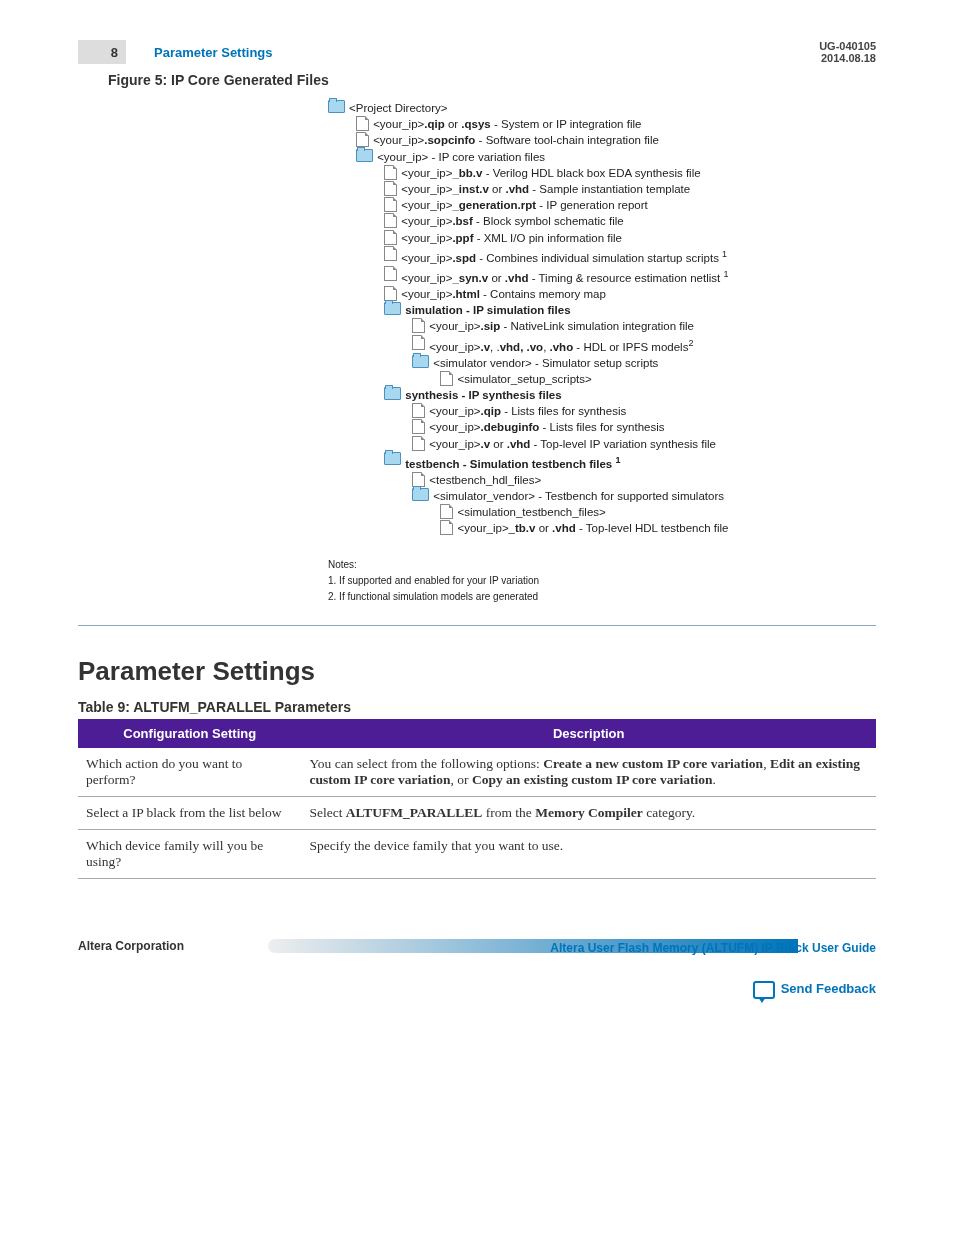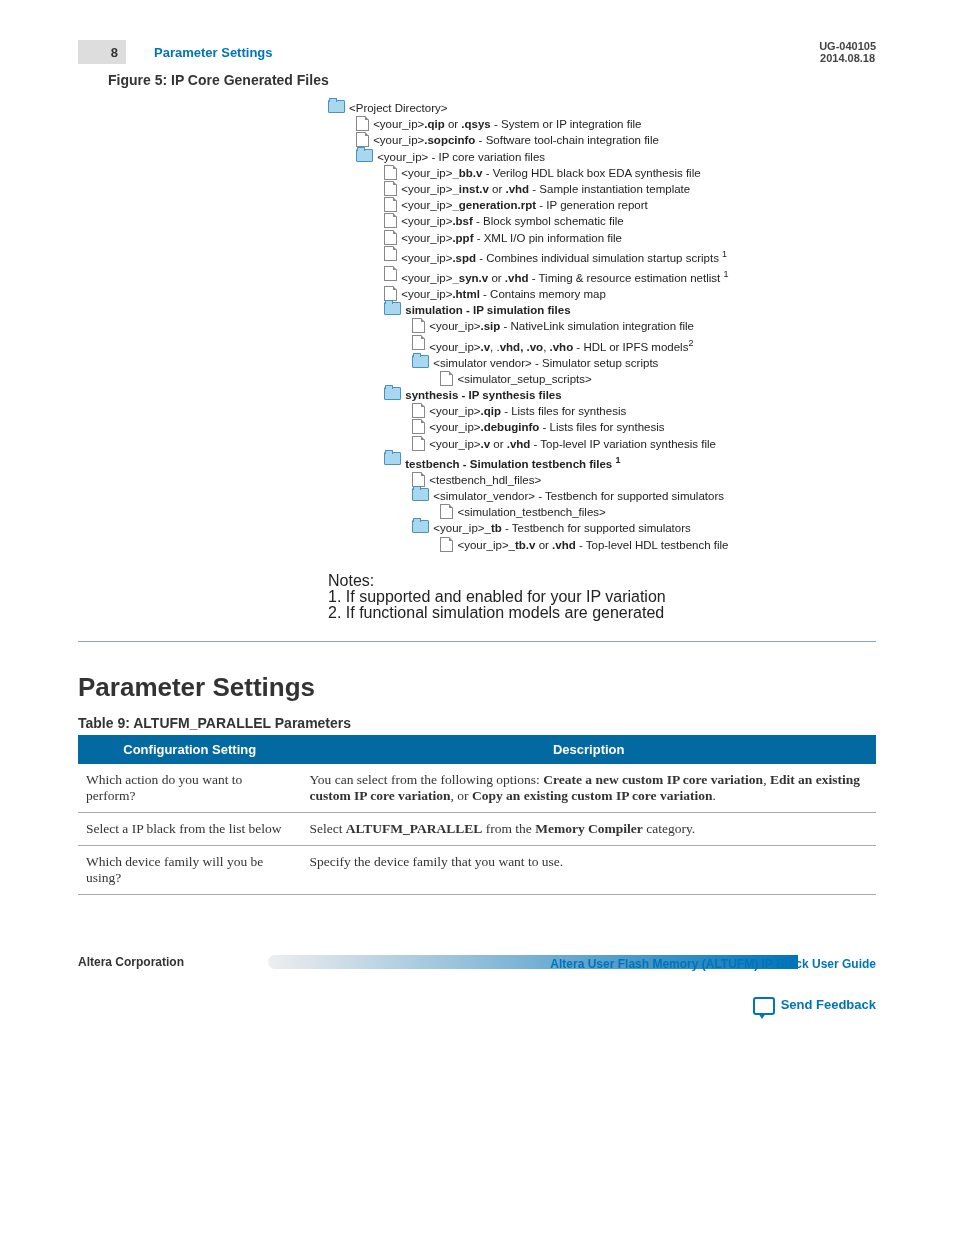--- a/index.html
+++ b/index.html
@@ -1,40 +1,40 @@
 <!DOCTYPE html>
 <html><head>
 <meta charset="utf-8">
 <style>
 body{font-family:"Segoe UI",Arial,sans-serif;margin:0;background:#fff;color:#333;font-size:13px}
 .page{width:954px;margin:0 auto;padding:40px 78px 30px 78px;box-sizing:border-box}
 .header-row{display:flex;justify-content:space-between;align-items:center;margin-bottom:8px}
 .header-left{display:flex;align-items:center;gap:28px}
 .page-num{background:#ddd;width:48px;height:24px;display:flex;align-items:center;justify-content:flex-end;padding-right:8px;font-weight:bold;font-size:13px;box-sizing:border-box}
 .header-title{color:#0074ba;font-weight:bold;font-size:13px}
-.header-right{text-align:center;font-size:11px;font-weight:bold;color:#444}
+.header-right{text-align:right;font-size:11px;font-weight:bold;color:#444}
 .fig-title{font-weight:bold;font-size:14px;margin:6px 0 12px 30px}
 .diagram{margin:8px 0 20px 250px;font-size:11.5px;line-height:16.2px;color:#222}
 .dn{display:flex;align-items:flex-start}
 .dn .gl{font-family:monospace;white-space:pre;color:#888;font-size:11px;letter-spacing:-1px}
 .folder{display:inline-block;width:15px;height:11px;background:#a8d8f0;border:1px solid #4a90c0;border-radius:1px;margin-right:4px;vertical-align:middle;position:relative}
 .folder:before{content:"";position:absolute;top:-3px;left:0;width:6px;height:3px;background:#a8d8f0;border:1px solid #4a90c0;border-bottom:none;border-radius:1px 1px 0 0}
 .file{display:inline-block;width:11px;height:13px;background:#fff;border:1px solid #888;margin-right:4px;vertical-align:middle;position:relative}
 .file:before{content:"";position:absolute;right:-1px;top:-1px;width:0;height:0;border-left:4px solid transparent;border-top:4px solid #fff}
 .file:after{content:"";position:absolute;right:-1px;top:-1px;width:0;height:0;border-left:4px solid #888;border-top:4px solid transparent}
 .tl{display:inline}
 .tl b{font-weight:bold}
 .it{}
 .sup{font-size:9px;vertical-align:super}
-.notes{margin-top:16px;font-size:16px}
+.notes{margin-top:16px;font-size:10px}
 .sep{border:none;border-top:1px solid #8ab}
 h1{font-size:26px;font-weight:bold;margin:30px 0 12px 0;color:#333}
 .tbl-title{font-weight:bold;font-size:14px;margin:8px 0 4px 0}
 table{width:100%;border-collapse:collapse;font-size:13.5px;font-family:Georgia,"Times New Roman",serif}
-th{background:#0369a1;color:#fff;font-weight:bold;padding:7px;font-family:"Segoe UI",Arial,sans-serif;font-size:13px}
+th{background:#4c1d95;color:#fff;font-weight:bold;padding:7px;font-family:"Segoe UI",Arial,sans-serif;font-size:13px}
 th:first-child{width:28%}
 td{padding:8px 8px;border-bottom:1px solid #aaa;vertical-align:top}
 .footer-left{font-weight:bold;font-size:12px}
 .footer-right{color:#0074ba;font-weight:bold;font-size:12px}
 .footer-grad{position:absolute;left:190px;right:78px;height:14px;background:linear-gradient(to right,#eee,#0074ba);border-radius:7px 0 0 7px;z-index:-1}
 .footer-wrap{position:relative;margin-top:60px}
 .footer-bar{display:flex;align-items:flex-start;padding:0}
 .feedback{text-align:right;margin-top:24px;color:#0074ba;font-weight:bold;font-size:13px}
 .feedback-icon{display:inline-block;width:18px;height:14px;border:2px solid #0074ba;border-radius:3px;vertical-align:middle;margin-right:6px;position:relative}
 .feedback-icon:after{content:"";position:absolute;left:3px;bottom:-6px;width:0;height:0;border-left:4px solid transparent;border-right:4px solid transparent;border-top:6px solid #0074ba}
@@ -176,25 +176,20 @@
         <span class="gl">&nbsp;&nbsp;&nbsp;&nbsp;&nbsp;&nbsp;&nbsp;&nbsp;&nbsp;&nbsp;&nbsp;&nbsp;&nbsp;&nbsp;&nbsp;</span>
         <span class="folder"></span>
         <span class="tl"><span class="it">&lt;simulator_vendor&gt;</span> - Testbench for supported simulators</span>
       </div>
       <div class="dn">
         <span class="gl">&nbsp;&nbsp;&nbsp;&nbsp;&nbsp;&nbsp;&nbsp;&nbsp;&nbsp;&nbsp;&nbsp;&nbsp;&nbsp;&nbsp;&nbsp;&nbsp;&nbsp;&nbsp;&nbsp;&nbsp;</span>
         <span class="file"></span>
         <span class="tl"><span class="it">&lt;simulation_testbench_files&gt;</span></span>
       </div>
       <div class="dn">
-        <span class="gl">&nbsp;&nbsp;&nbsp;&nbsp;&nbsp;&nbsp;&nbsp;&nbsp;&nbsp;&nbsp;&nbsp;&nbsp;&nbsp;&nbsp;&nbsp;</span>
-        <span class="folder"></span>
-        <span class="tl"><span class="it">&lt;your_ip&gt;</span>_<b>tb</b> - Testbench for supported simulators</span>
-      </div>
-      <div class="dn">
         <span class="gl">&nbsp;&nbsp;&nbsp;&nbsp;&nbsp;&nbsp;&nbsp;&nbsp;&nbsp;&nbsp;&nbsp;&nbsp;&nbsp;&nbsp;&nbsp;&nbsp;&nbsp;&nbsp;&nbsp;&nbsp;</span>
         <span class="file"></span>
         <span class="tl"><span class="it">&lt;your_ip&gt;</span>_<b>tb.v</b> or <b>.vhd</b> - Top-level HDL testbench file</span>
       </div>
     </div>
 
 <div class="diagram notes">
 <div>Notes:</div>
 <div>1. If supported and enabled for your IP variation</div>
 <div>2. If functional simulation models are generated</div>

